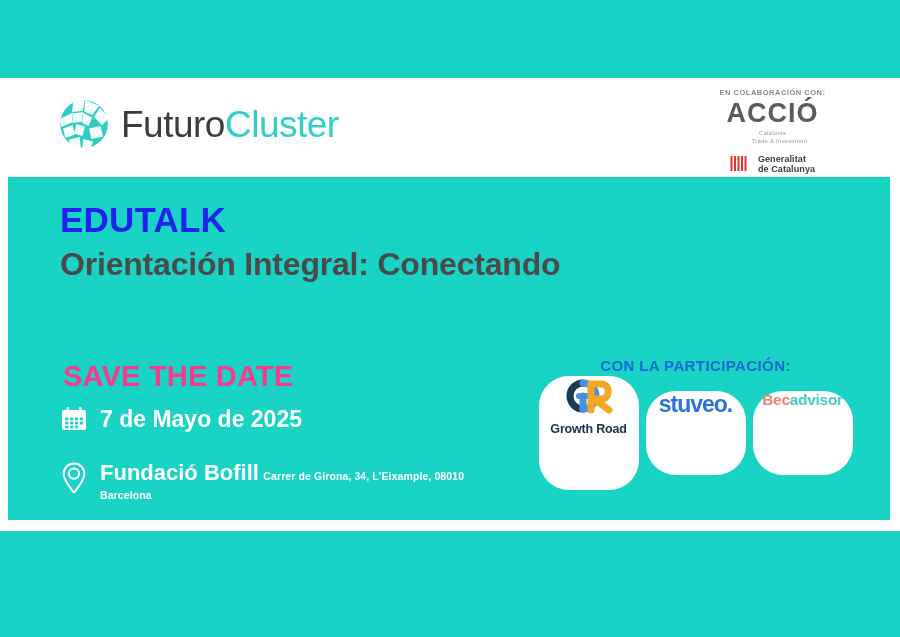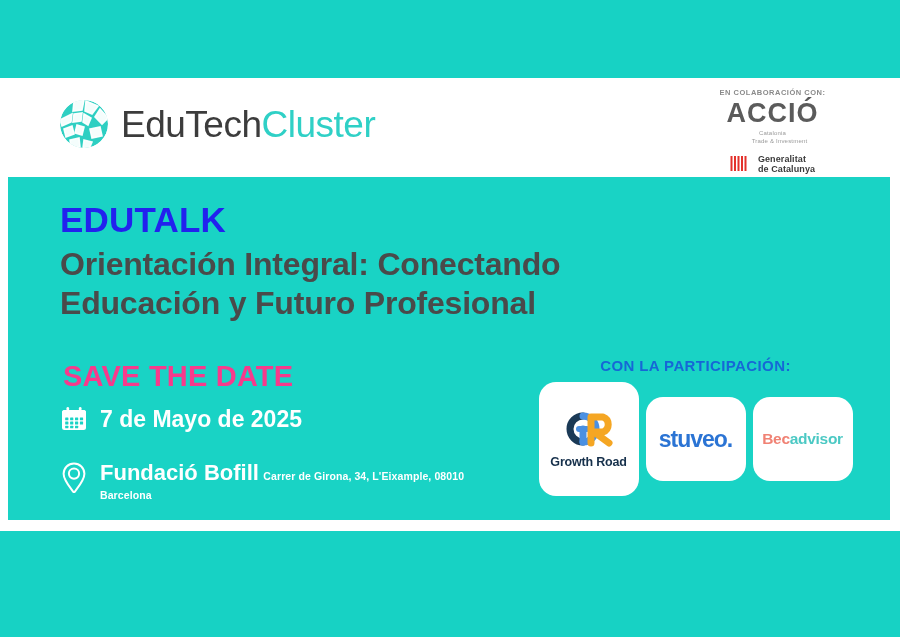--- a/index.html
+++ b/index.html
@@ -187,35 +187,34 @@
     position: absolute;
     left: 515px; top: 180px;
     width: 345px;
   }
   .part-label {
     text-align: center;
     font-size: 15px;
     font-weight: 700;
     color: #1667D6;
     letter-spacing: 0.4px;
-    margin-bottom: 8px;
+    margin-bottom: 2px;
   }
   .logo-strip {
     display: flex;
     align-items: center;
     justify-content: center;
     gap: 7px;
   }
   .logo-card {
     background: #ffffff;
-    border-radius: 17px;
+    border-radius: 30px;
     display: flex;
     flex-direction: column;
     align-items: center;
-    justify-content: center;
   }
   .lc-growth { width: 100px; height: 114px; }
   .lc-stuveo { width: 100px; height: 84px; }
   .lc-becad  { width: 100px; height: 84px; }
 
   .gr-mark { width: 62px; height: 40px; display: block; }
   .gr-name {
     margin-top: 6px;
     font-size: 12.5px;
     font-weight: 700;
@@ -278,21 +277,21 @@
             <path d="M26 16 L33 20 L30 27 L25 24 Z"></path>
             <path d="M6 31 L14 28 L16 36 L8 39 Z"></path>
             <path d="M19 27 L26 29 L24 37 L17 35 Z"></path>
             <path d="M32 31 L42 29 L44 38 L34 40 Z"></path>
             <path d="M12 42 L21 40 L22 49 L13 50 Z"></path>
             <path d="M26 42 L34 44 L31 51 L25 50 Z"></path>
           </g>
         </g>
       </svg>
     </span>
-    <span class="brand-text"><span class="brand-edutech">EduTech</span><span class="brand-cluster">Cluster</span></span>
+    <span class="brand-text"><span class="brand-edutech">Futuro</span><span class="brand-cluster">Cluster</span></span>
   </div>
 
   <div class="collab">
     <div class="collab-label">EN COLABORACIÓN CON:</div>
     <div class="collab-accio">ACCIÓ</div>
     <div class="collab-sub">
       <div class="sub1">Catalonia</div>
       <div class="sub2">Trade &amp; Investment</div>
     </div>
     <div class="gencat">
@@ -315,21 +314,20 @@
     </div>
   </div>
 </div>
 
 <div class="card">
 
   <div class="edutalk">EDUTALK</div>
 
   <div class="headline">
     <span>Orientación Integral: Conectando</span><br>
-    <span>Educación y Futuro Profesional</span>
   </div>
 
   <div class="save-the-date">SAVE THE DATE</div>
 
   <div class="info-row info-date">
     <span>
       <svg class="icon-box" viewBox="0 0 28 28" aria-hidden="true">
         <rect x="2" y="5" width="24" height="20" rx="2.5" fill="#ffffff"></rect>
         <rect x="2" y="5" width="24" height="5" rx="2.5" fill="#ffffff"></rect>
         <rect x="6.5" y="2" width="2.6" height="5" rx="1.3" fill="#ffffff"></rect>

